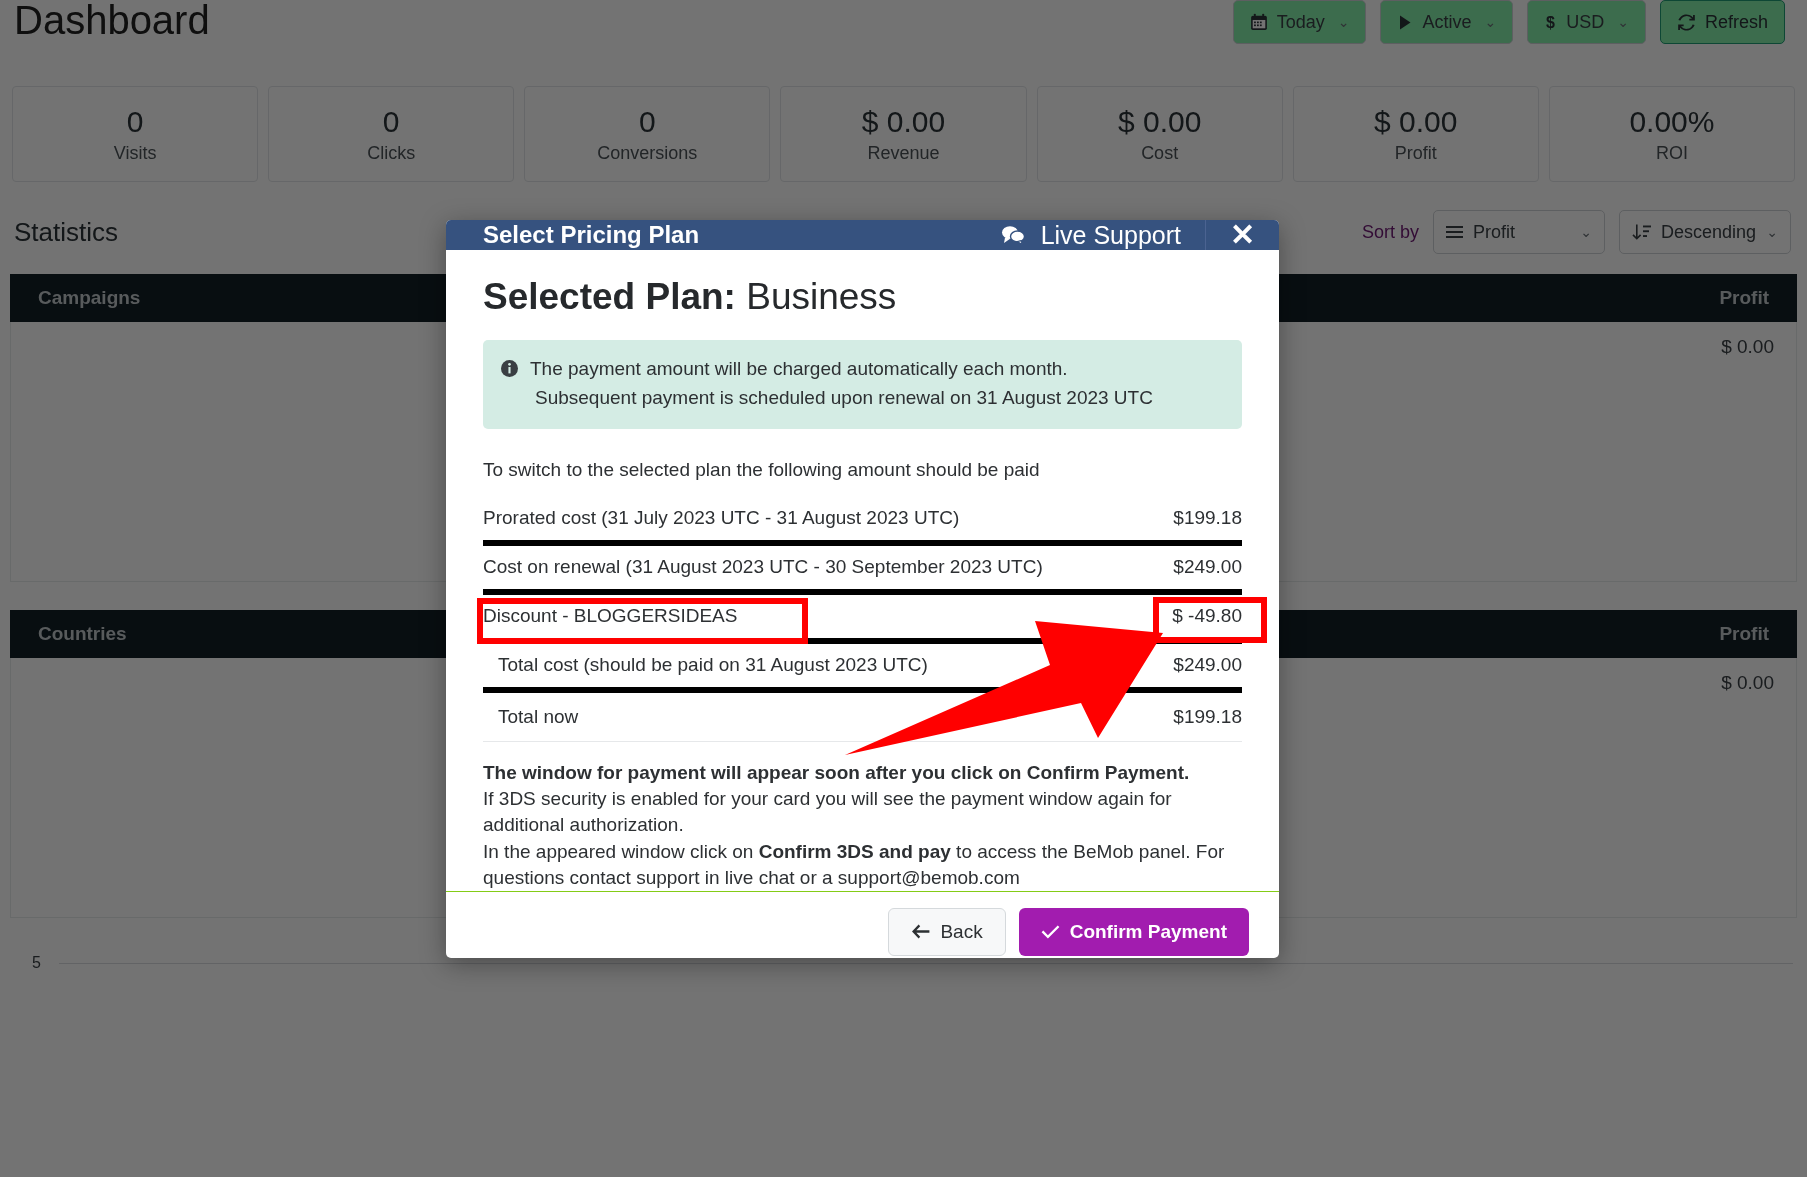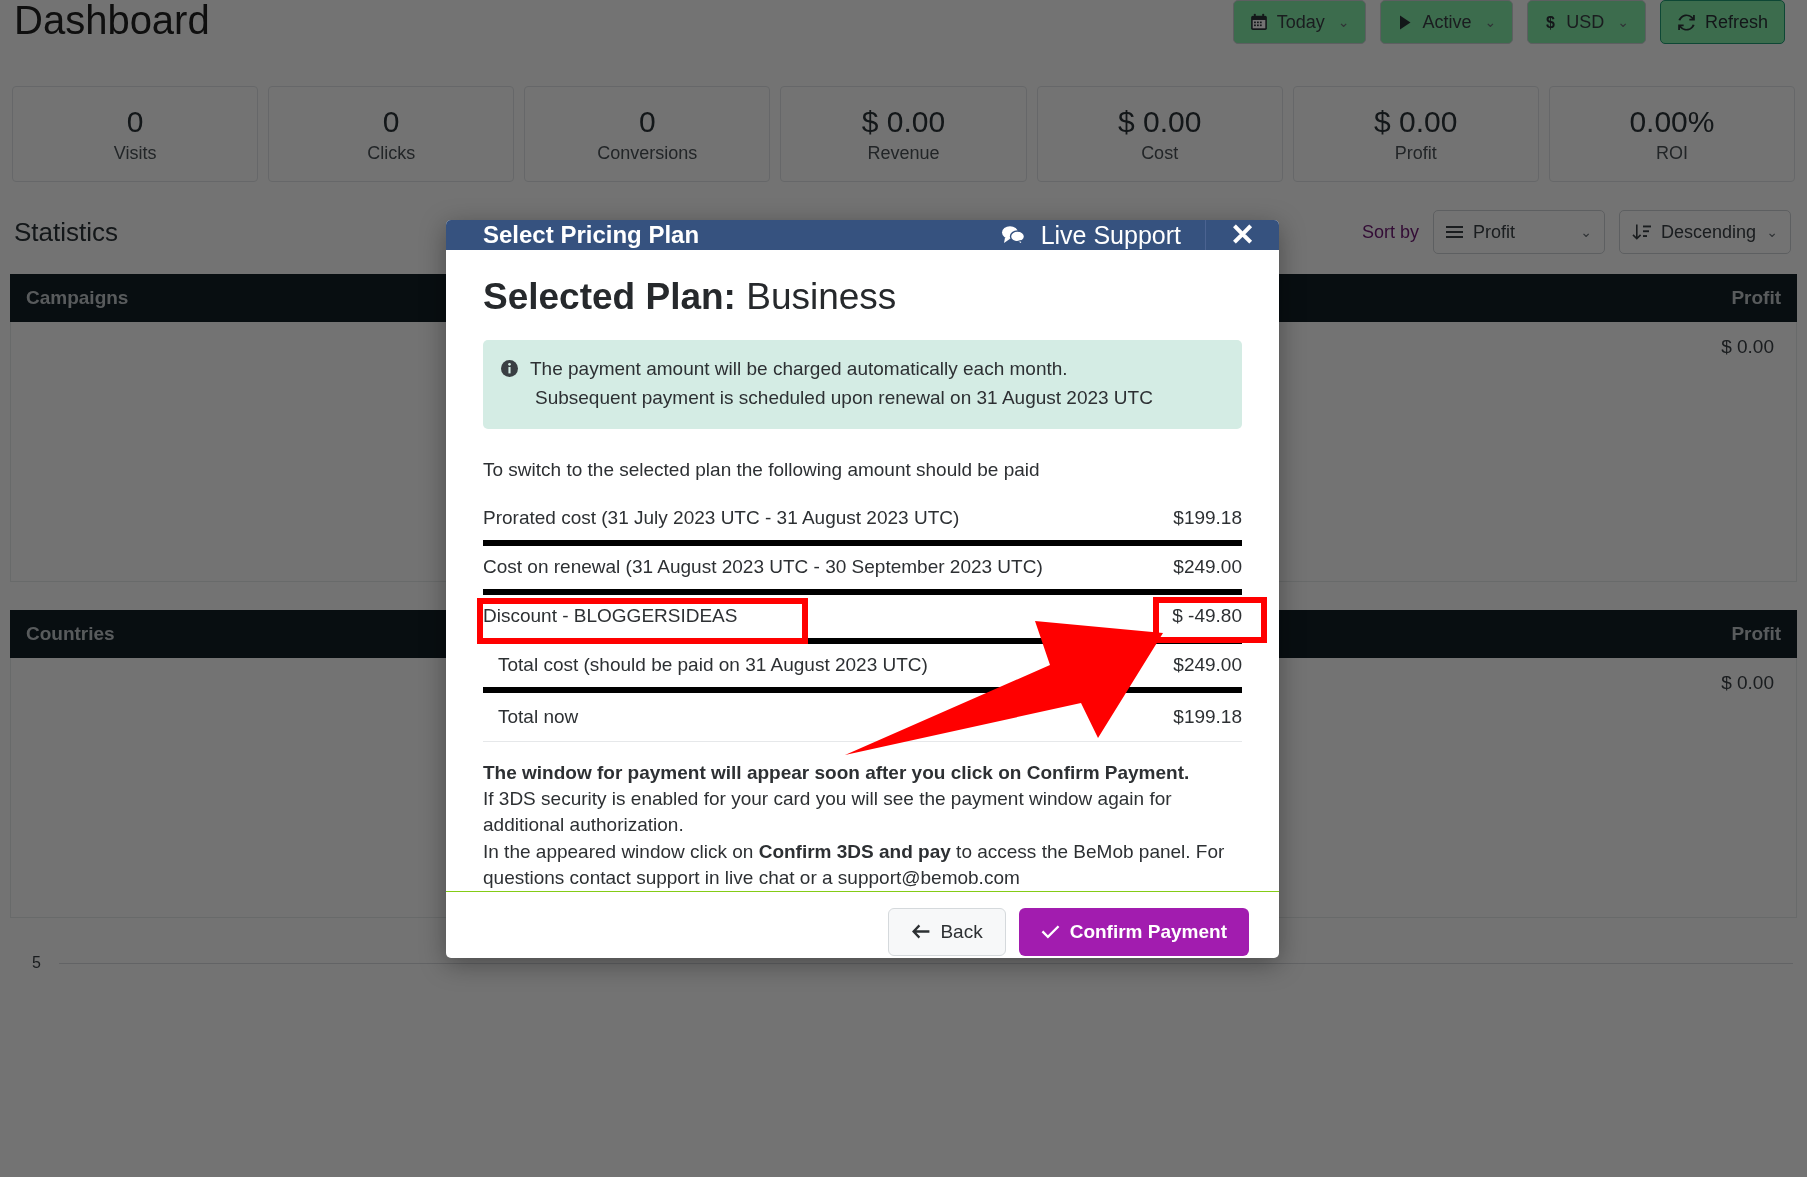--- a/index.html
+++ b/index.html
@@ -71,21 +71,21 @@
     height: 44px; width: 172px; padding: 0 12px;
     border: 1px solid #cfd3d7; border-radius: 5px;
     background: #fff; color: #3b4146; font-size: 18px;
   }
   .select .caret { margin-left: auto; }
 
   .panel { margin-bottom: 28px; }
   .panel-head {
     background: #131f27; color: #c3c9cd;
     height: 48px; display: flex; align-items: center; justify-content: space-between;
-    padding: 0 16px; font-size: 19px; font-weight: bold;
+    padding: 0 28px; font-size: 19px; font-weight: bold;
   }
   .panel-body {
     background: #fff; border: 1px solid #e7eaec; border-top: none;
     position: relative; height: 260px;
   }
   .panel-body .profit-val {
     position: absolute; right: 22px; top: 14px;
     font-size: 19px; color: #3b4146;
   }
   .empty {

